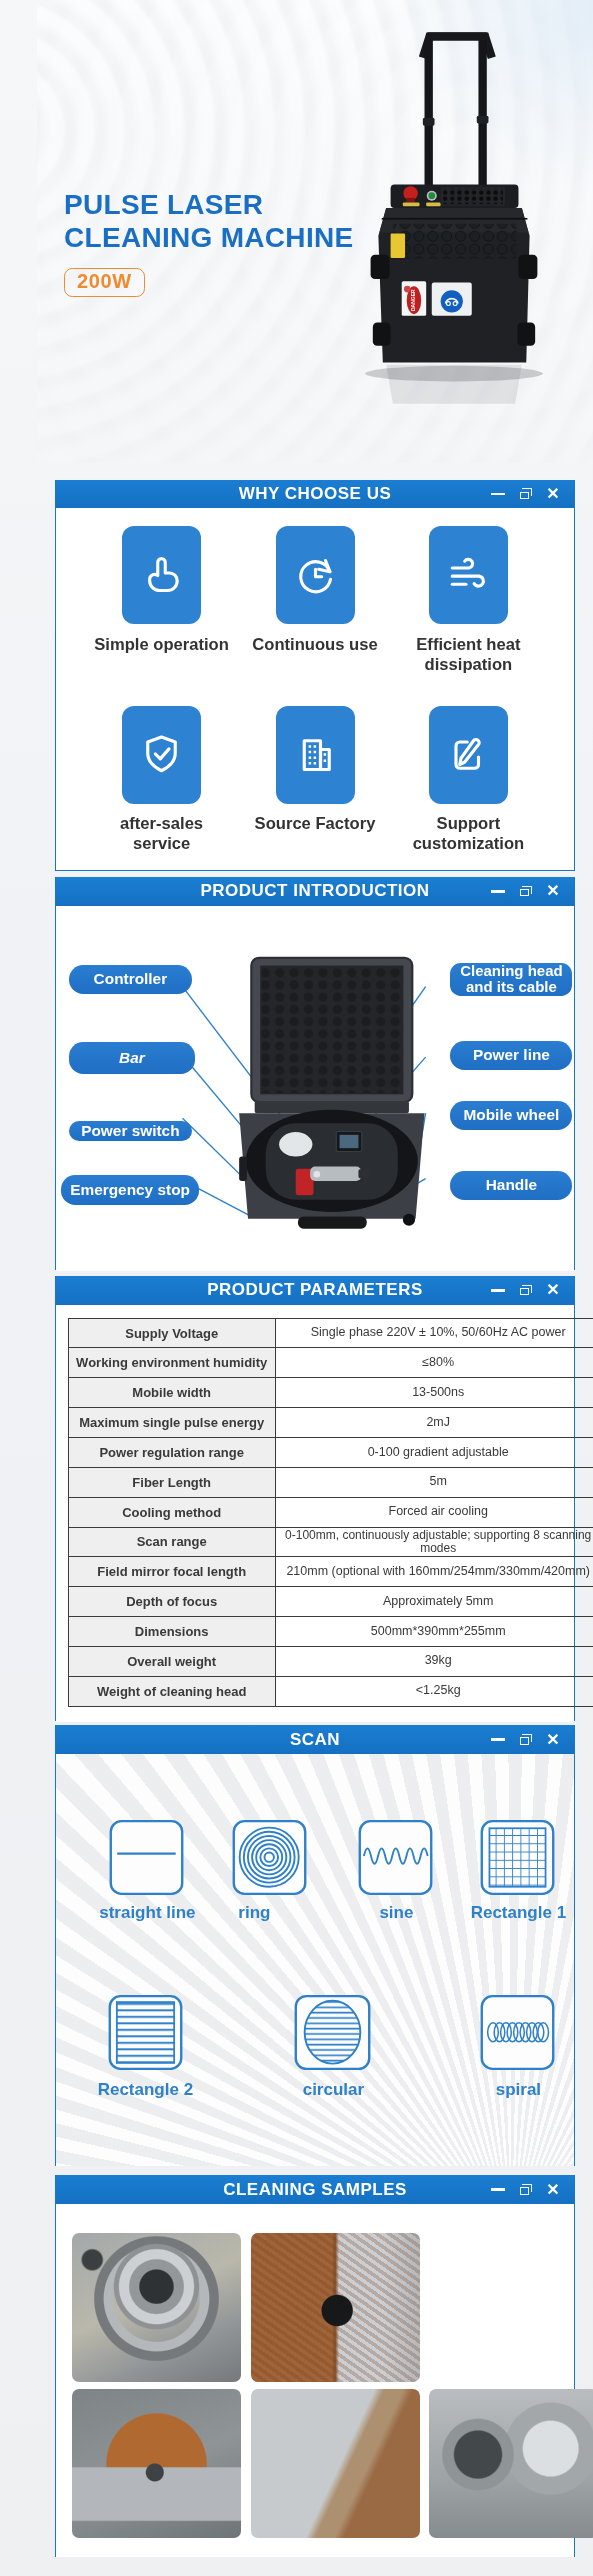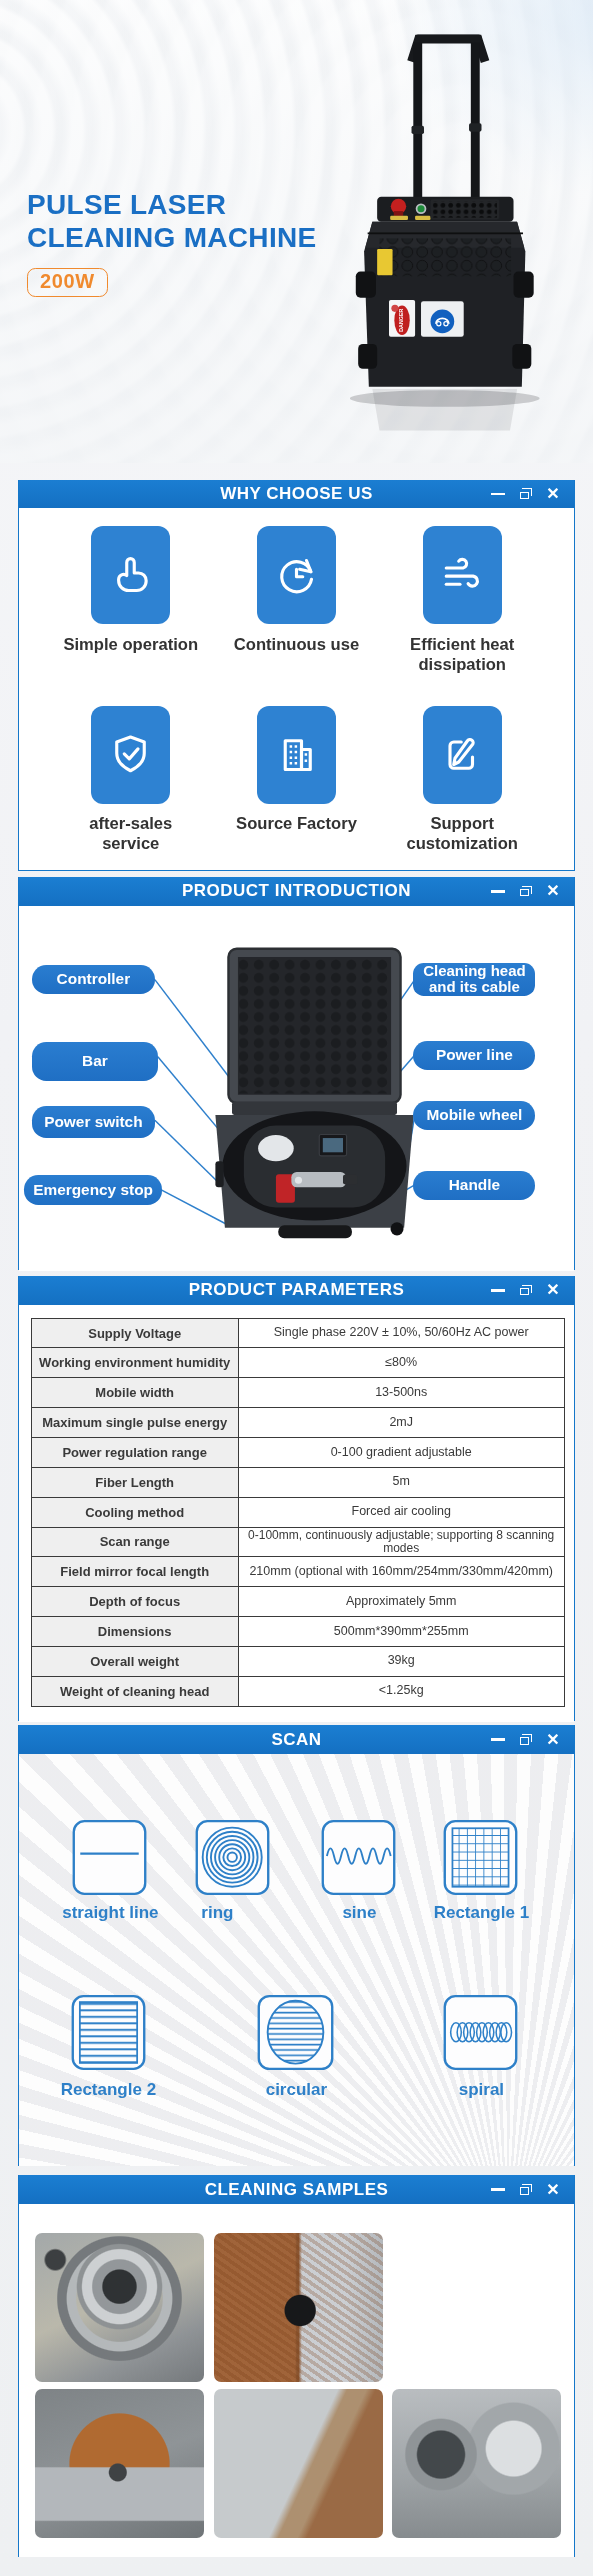--- a/index.html
+++ b/index.html
@@ -1,19 +1,19 @@
 <!DOCTYPE html>
 <html style="font-size:9.5px"><head>
 <meta charset="utf-8">
 <style>
   * { margin:0; padding:0; box-sizing:border-box; }
   html,body { background:#ffffff; }
   body { width:593px; font-family:"Liberation Sans", sans-serif; }
   .page { width:593px; height:2576px; position:relative; overflow:hidden;
-          background:linear-gradient(180deg,#f6f7f9 0%,#f1f2f5 40%,#eef0f2 100%); }
+          background:linear-gradient(180deg,#f6f7f9 0%,#f1f2f5 40%,#eef0f2 100%);padding-left:37px; }
 
   
   .hero { position:relative; height:463px;
     background:
       radial-gradient(ellipse 368px 285px at 104% 4%, rgba(186,214,240,.85), rgba(186,214,240,0) 62%),
       repeating-radial-gradient(circle at -8% 28%, rgba(255,255,255,.75) 0 9.5px, rgba(222,226,231,.45) 14.2px 20px, rgba(255,255,255,.75) 30px),
       repeating-radial-gradient(circle at 78% 38%, rgba(255,255,255,.55) 0 13px, rgba(224,228,232,.35) 18px 26px, rgba(255,255,255,.55) 38px),
       linear-gradient(180deg,#fbfcfd,#eef0f3);
   }
   .hero-veil { position:absolute; inset:0; background:linear-gradient(180deg, rgba(250,251,252,.55), rgba(243,245,247,.85)); }
@@ -44,22 +44,22 @@
 
   
   .win-intro { margin-top:6.5px; height:393px; }
   .intro-content { position:relative; height:365px; background:#fff; }
   .intro-art { position:absolute; inset:0; width:100%; height:100%; }
   .pill { position:absolute; background:linear-gradient(180deg,#2a7dd0,#1f6fc4); color:#fff; font-weight:700;
     border-radius:14.2px; display:flex; align-items:center; justify-content:center; text-align:center;
     font-size:15.4px; line-height:1.05; padding:1.2px 6px; z-index:4; }
   .pill.small { font-size:15px; border-radius:10.7px; }
   .pl1 { left:12.5px;  top:59px; width:123px; height:29px; }
-  .pl2 { left:12.5px;  top:136px; width:126px; height:39px; }
-  .pl3 { left:12.5px;  top:200px; width:123px; height:32px; }
+  .pl2 { left:12.5px;  top:136px; width:126px; height:32px;font-style:italic; }
+  .pl3 { left:12.5px;  top:215px; width:123px; height:20px; }
   .pl4 { left:4.7px;   top:269px; width:138px; height:30px; }
   .pr1 { left:394px; top:57px;  width:122px; height:33px; }
   .pr2 { left:394px; top:135px; width:122px; height:29px; }
   .pr3 { left:394px; top:195px; width:122px; height:29px; }
   .pr4 { left:394px; top:265px; width:122px; height:29px; }
 
   
   .win-params { margin-top:6px; height:445px; }
   .params-content { height:417px; padding:13px 9.5px 0 9.5px; background:#fff; }
   .param-table { width:534px; height:389px; margin-left:1.8px; border:1.2px solid #3a3a3a; display:flex; flex-direction:column; }

